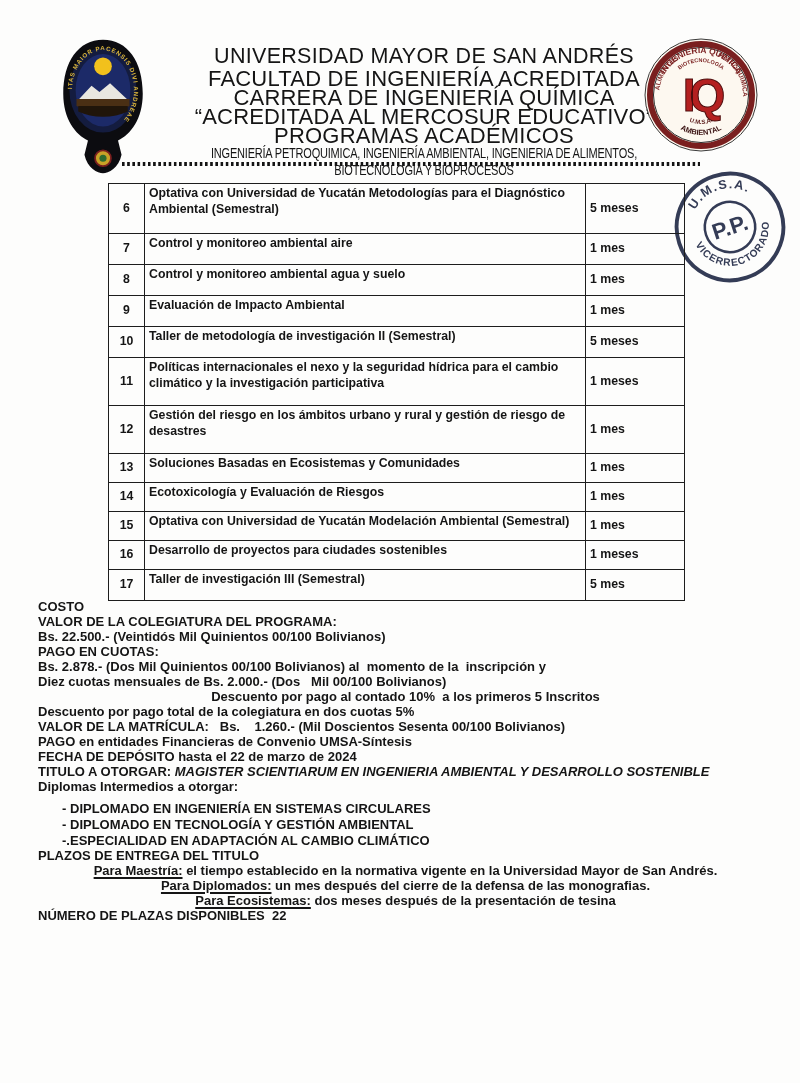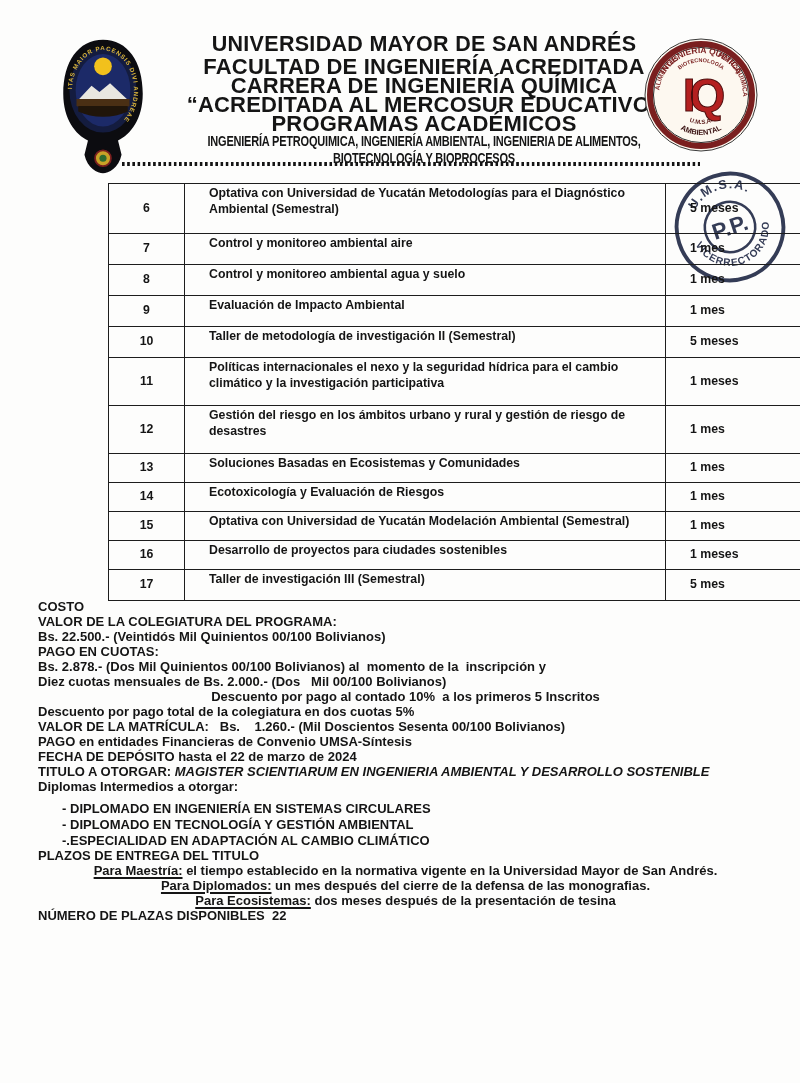--- a/index.html
+++ b/index.html
@@ -2,40 +2,40 @@
 <html><head>
 <meta charset="utf-8">
 <style>
   html,body{margin:0;padding:0;background:#e8e8e8;}
   .page{
     position:relative;width:800px;height:1083px;background:#fdfdfc;
     margin:0 auto;overflow:hidden;color:#151515;
     font-family:"Liberation Sans",sans-serif;
   }
   
-  .header-text{position:absolute;left:168px;top:32px;width:512px;text-align:center;font-weight:700;}
+  .header-text{position:absolute;left:168px;top:44px;width:512px;text-align:center;font-weight:400;}
   .h-university{font-size:21.5px;letter-spacing:.3px;line-height:25px;}
   .h-line{font-size:22px;line-height:19px;letter-spacing:.2px;}
   .h-programs-list{font-size:11px;line-height:13px;margin-top:4px;letter-spacing:-.2px;transform:scaleY(1.25);transform-origin:center;}
   .dotted-line{
     position:absolute;left:122px;top:161px;width:578px;height:5px;
     background:repeating-linear-gradient(90deg,#141414 0 3px,transparent 3px 5.2px);
     background-size:5.2px 4px;background-repeat:repeat-x;background-position:0 1px;
   }
   .logo-left{position:absolute;left:50px;top:37px;}
   .logo-right{position:absolute;left:641px;top:34px;}
   .stamp{position:absolute;left:666px;top:164px;}
   
   table.course-table{
     position:absolute;left:108px;top:183px;width:565px;
     border-collapse:collapse;table-layout:fixed;
   }
   table.course-table td{
     border:1.6px solid #1d1d1d;font-weight:700;font-size:12.3px;line-height:15.5px;
-    padding:2px 24px;overflow:hidden;
+    padding:2px 4px;overflow:hidden;
   }
   td.c-num{width:27px;text-align:center;vertical-align:middle;padding:2px 2px;}
   td.c-desc{width:432px;vertical-align:top;padding-top:3px;}
   td.c-dur{width:90px;vertical-align:middle;padding-left:9px;}
   tr.h1{height:31px;} tr.h1b{height:29px;} tr.h2{height:50px;} tr.h2b{height:48px;}
   
   .body-text{position:absolute;left:38px;top:599px;width:735px;font-weight:700;font-size:13px;line-height:15px;}
   .body-text p{margin:0;white-space:pre-wrap;} .mt8{margin-top:8px;} .mt10{margin-top:10px;}
   .mt12{margin-top:12px;text-align:center;} .mt18{margin-top:18px;}
   .italic{font-style:italic;text-align:right;}

